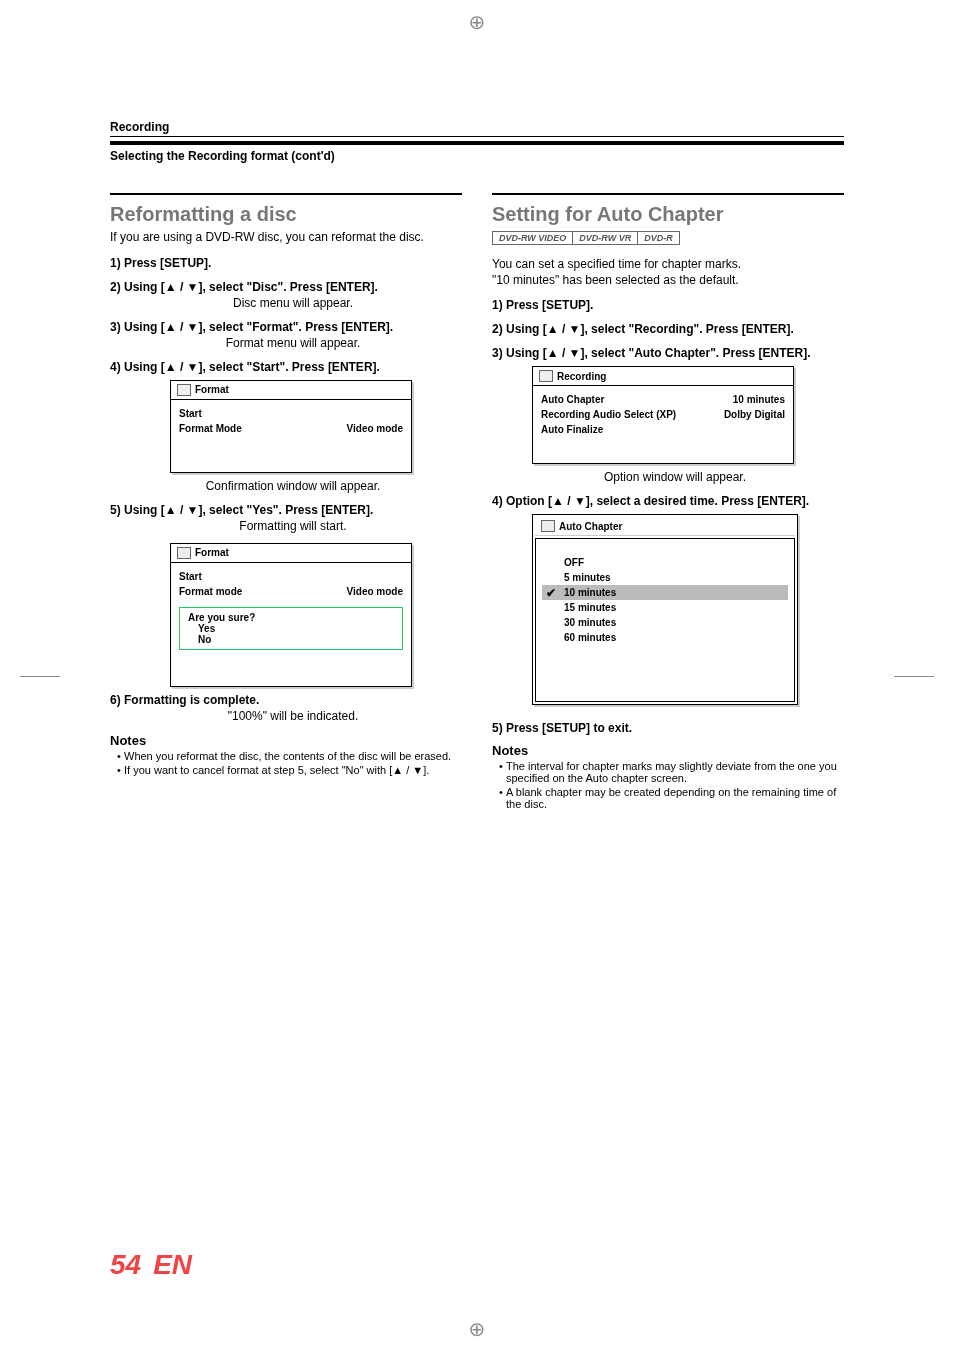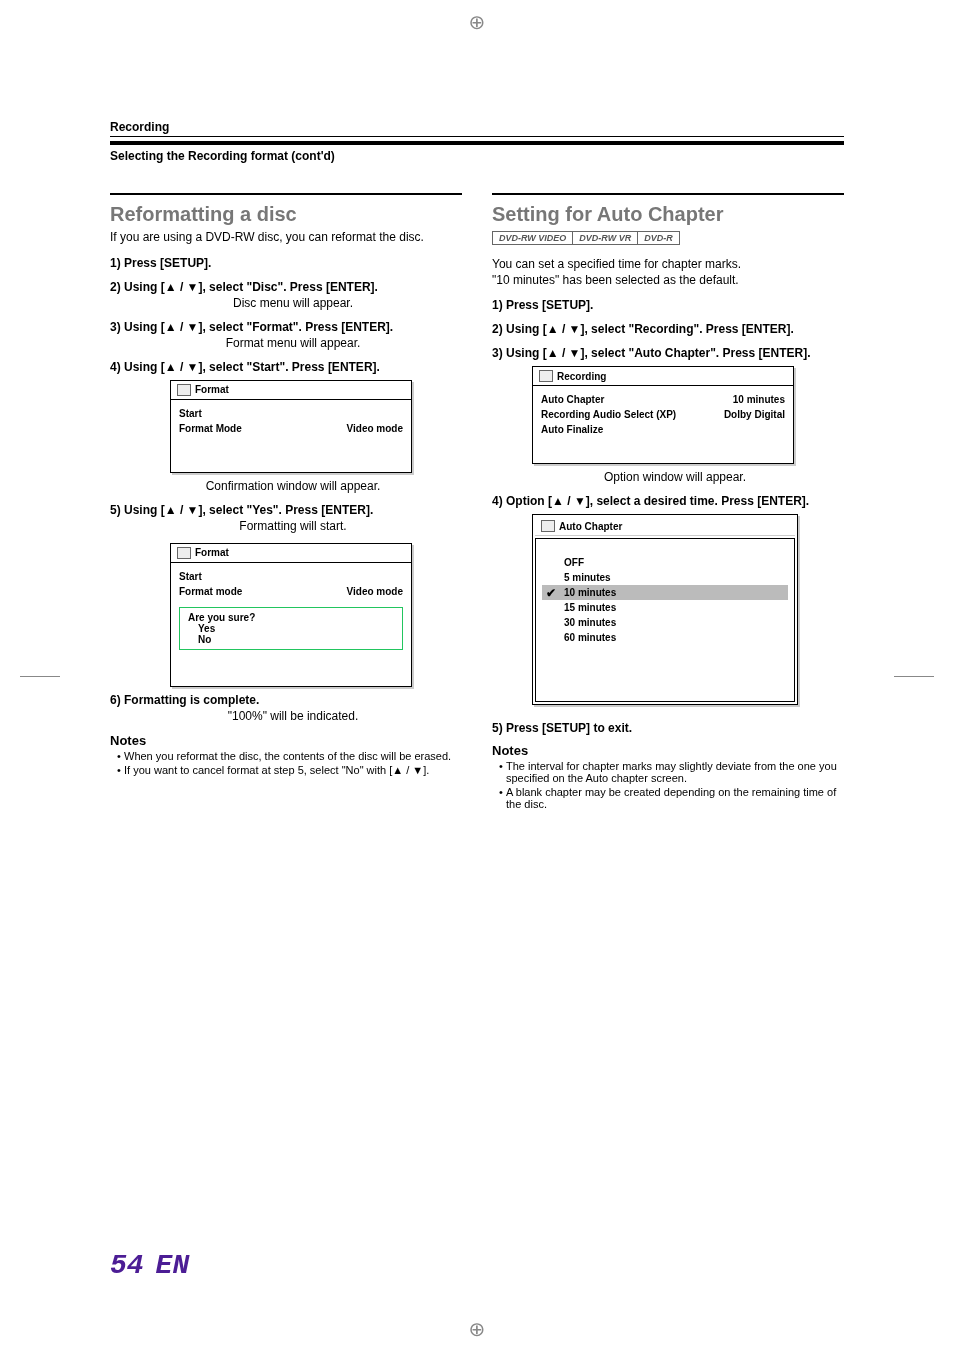--- a/index.html
+++ b/index.html
@@ -134,22 +134,21 @@
   .notes-head { font-size:13px; font-weight:bold; margin-top:8px;}
   ul.notes { font-size:11px; padding-left:14px; margin:2px 0; }
   ul.notes li { margin-bottom:2px; list-style-type:"• "; }
   .page-num {
     position:absolute;
     bottom:70px;
     left:110px;
     font-size:28px;
     font-weight:bold;
     font-style:italic;
-    color:#4c1d95;
-    font-family:Liberation Mono, monospace;
+    color:#ef4444;
   }
   .page-num .en { margin-left:12px; }
 </style>
 </head>
 <body>
 
 <span class="top-crop">⊕</span>
 <span class="bottom-crop">⊕</span>
 <span class="side-rule left"></span>
 <span class="side-rule right"></span>

